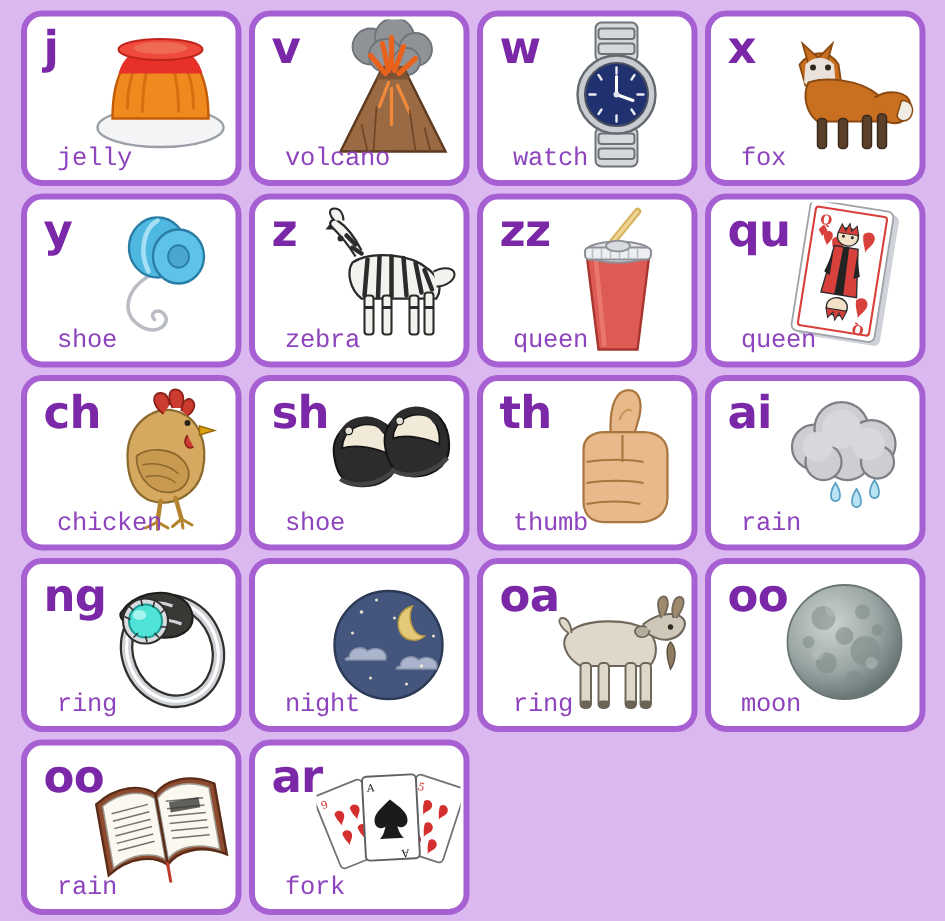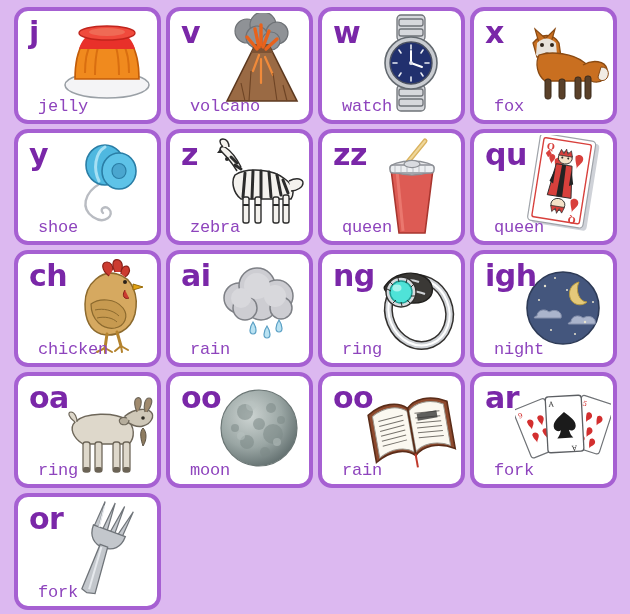--- a/index.html
+++ b/index.html
@@ -304,21 +304,60 @@
             <path d="M46 92 L53 96"></path>
           <path d="M62 90 L56 95"></path>
             <path d="M62 90 L63 96"></path>
             <path d="M62 90 L69 94"></path>
         </g>
       </svg>
     </div>
     <div class="word">chicken</div>
   </div>
 
-
+  <div class="card">
+    <div class="grapheme">sh</div>
+    <div class="art">
+      <svg viewBox="0 0 96 100">
+        <g transform="translate(-2,8) rotate(-8 40 40)">
+          <path d="M14 36 C14 20 30 12 44 16 C56 20 58 34 56 44 C54 56 40 62 26 58 C16 54 14 46 14 36 Z" fill="#2c2c2e" stroke="#151516" stroke-width="1.4"></path>
+          <path d="M20 32 C22 20 34 16 44 20 C50 23 52 32 50 40 C44 36 30 30 20 32 Z" fill="#f2ead8" stroke="#151516" stroke-width="1.2"></path>
+          <path d="M22 22 C30 12 46 14 50 24" fill="none" stroke="#2c2c2e" stroke-width="5" stroke-linecap="round"></path>
+          <circle cx="26" cy="21" r="2.6" fill="#e4e0d4" stroke="#151516" stroke-width="0.8"></circle>
+          <path d="M16 52 C24 60 42 60 54 50" fill="none" stroke="#444" stroke-width="3"></path>
+        </g>
+        <g transform="translate(18,-2) rotate(-8 50 44)">
+          <path d="M28 40 C28 24 44 16 58 20 C70 24 72 38 70 48 C68 60 54 66 40 62 C30 58 28 50 28 40 Z" fill="#2c2c2e" stroke="#151516" stroke-width="1.4"></path>
+          <path d="M34 36 C36 24 48 20 58 24 C64 27 66 36 64 44 C58 40 44 34 34 36 Z" fill="#f2ead8" stroke="#151516" stroke-width="1.2"></path>
+          <path d="M36 26 C44 16 60 18 64 28" fill="none" stroke="#2c2c2e" stroke-width="5" stroke-linecap="round"></path>
+          <circle cx="40" cy="25" r="2.6" fill="#e4e0d4" stroke="#151516" stroke-width="0.8"></circle>
+          <path d="M30 56 C38 64 56 64 68 54" fill="none" stroke="#444" stroke-width="3"></path>
+        </g>
+      </svg>
+    </div>
+    <div class="word">shoe</div>
+  </div>
+
+  <div class="card">
+    <div class="grapheme">th</div>
+    <div class="art">
+      <svg viewBox="0 0 96 100">
+        <path d="M44 28 C44 14 48 4 56 4 C64 4 66 14 62 26 L58 40 L44 40 Z" fill="#e8b98a" stroke="#a9763f" stroke-width="1.5"></path>
+        <path d="M26 44 C26 36 32 32 40 32 L66 32 C76 32 82 38 82 46 L82 76 C82 86 74 92 64 92 L40 92 C30 92 26 86 26 78 Z" fill="#e8b98a" stroke="#a9763f" stroke-width="1.5"></path>
+        <g fill="none" stroke="#a9763f" stroke-width="1.4">
+          <path d="M28 52 C40 50 56 50 66 52"></path>
+          <path d="M28 66 C40 64 56 64 66 66"></path>
+          <path d="M28 80 C40 78 54 78 64 80"></path>
+          <path d="M52 34 C52 42 52 48 52 52"></path>
+        </g>
+        <path d="M50 24 C52 18 56 16 58 18" fill="none" stroke="#c99258" stroke-width="1.3"></path>
+      </svg>
+    </div>
+    <div class="word">thumb</div>
+  </div>
 
   <div class="card">
     <div class="grapheme">ai</div>
     <div class="art">
       <svg viewBox="0 0 96 100">
         <g fill="#cdcdd2" stroke="#7e8086" stroke-width="1.5">
           <circle cx="28" cy="42" r="15"></circle>
           <circle cx="46" cy="30" r="18"></circle>
           <circle cx="66" cy="40" r="16"></circle>
           <circle cx="50" cy="48" r="16"></circle>
@@ -366,21 +405,20 @@
             <path d="M39 50 L38 46"></path>
             <path d="M30 47 L33 44"></path>
         </g>
       </svg>
     </div>
     <div class="word">ring</div>
   </div>
 
 
   <div class="card">
-    <div class="grapheme">igh</div>
     <div class="art">
       <svg viewBox="0 0 96 100">
         <circle cx="48" cy="52" r="36" fill="#44567d" stroke="#2d3a56" stroke-width="1.6"></circle>
         <path d="M64 26 C56 28 52 36 56 44 C60 50 68 50 72 46 C64 46 60 34 64 26 Z" fill="#e4c97a" stroke="#b79a42" stroke-width="1"></path>
         <g fill="#aab4cc" stroke="#8691ad" stroke-width="1">
           <path d="M22 60 C22 54 30 52 34 56 C40 52 48 56 46 62 L20 62 C18 62 20 60 22 60 Z"></path>
           <path d="M56 66 C56 60 64 58 68 62 C74 58 82 62 80 68 L54 68 C52 68 54 66 56 66 Z"></path>
         </g>
         <g fill="#e8e4cf">
           <circle cx="30" cy="30" r="1.2"></circle>
@@ -519,34 +557,14 @@
           <rect x="32" y="18" width="36" height="56" rx="3" fill="#ffffff" stroke="#5c5f63" stroke-width="1.3"></rect>
           <text x="35" y="28" font-family="DejaVu Serif, serif" font-size="7" fill="#222">A</text>
           <text x="61" y="68" font-family="DejaVu Serif, serif" font-size="7" fill="#222" transform="rotate(180 61 68)">A</text>
           <path d="M50 34 c-7 6 -11 9 -11 14 c0 4 4 6 7 4 c-1 4 -2 6 -4 8 l16 0 c-2 -2 -3 -4 -4 -8 c3 2 7 0 7 -4 c0 -5 -4 -8 -11 -14z" fill="#1b1b1b"></path>
         </g>
       </svg>
     </div>
     <div class="word">fork</div>
   </div>
 
-  <div class="card">
-    <div class="grapheme">or</div>
-    <div class="art">
-      <svg viewBox="0 0 96 100">
-        <g transform="rotate(20 48 50)">
-          <g stroke="#6f7479" stroke-width="1.2" fill="#c3c7cc">
-            <path d="M30 6 L33 34 L28 34 Z"></path>
-            <path d="M40 4 L42 34 L37 34 Z"></path>
-            <path d="M50 4 L50 34 L45 34 Z"></path>
-            <path d="M60 6 L58 34 L53 34 Z"></path>
-          </g>
-          <path d="M27 32 C27 44 34 50 44 50 C54 50 61 44 61 32 Z" fill="#c3c7cc" stroke="#6f7479" stroke-width="1.3"></path>
-          <path d="M40 48 L48 48 L52 96 L44 98 L38 96 Z" fill="#c3c7cc" stroke="#6f7479" stroke-width="1.3"></path>
-          <path d="M42 50 L45 94" stroke="#e6e9ed" stroke-width="2" fill="none"></path>
-          <path d="M31 10 L33 32" stroke="#e6e9ed" stroke-width="1.4" fill="none"></path>
-        </g>
-      </svg>
-    </div>
-    <div class="word">fork</div>
-  </div>
 
 </div>
 
 </body></html>

